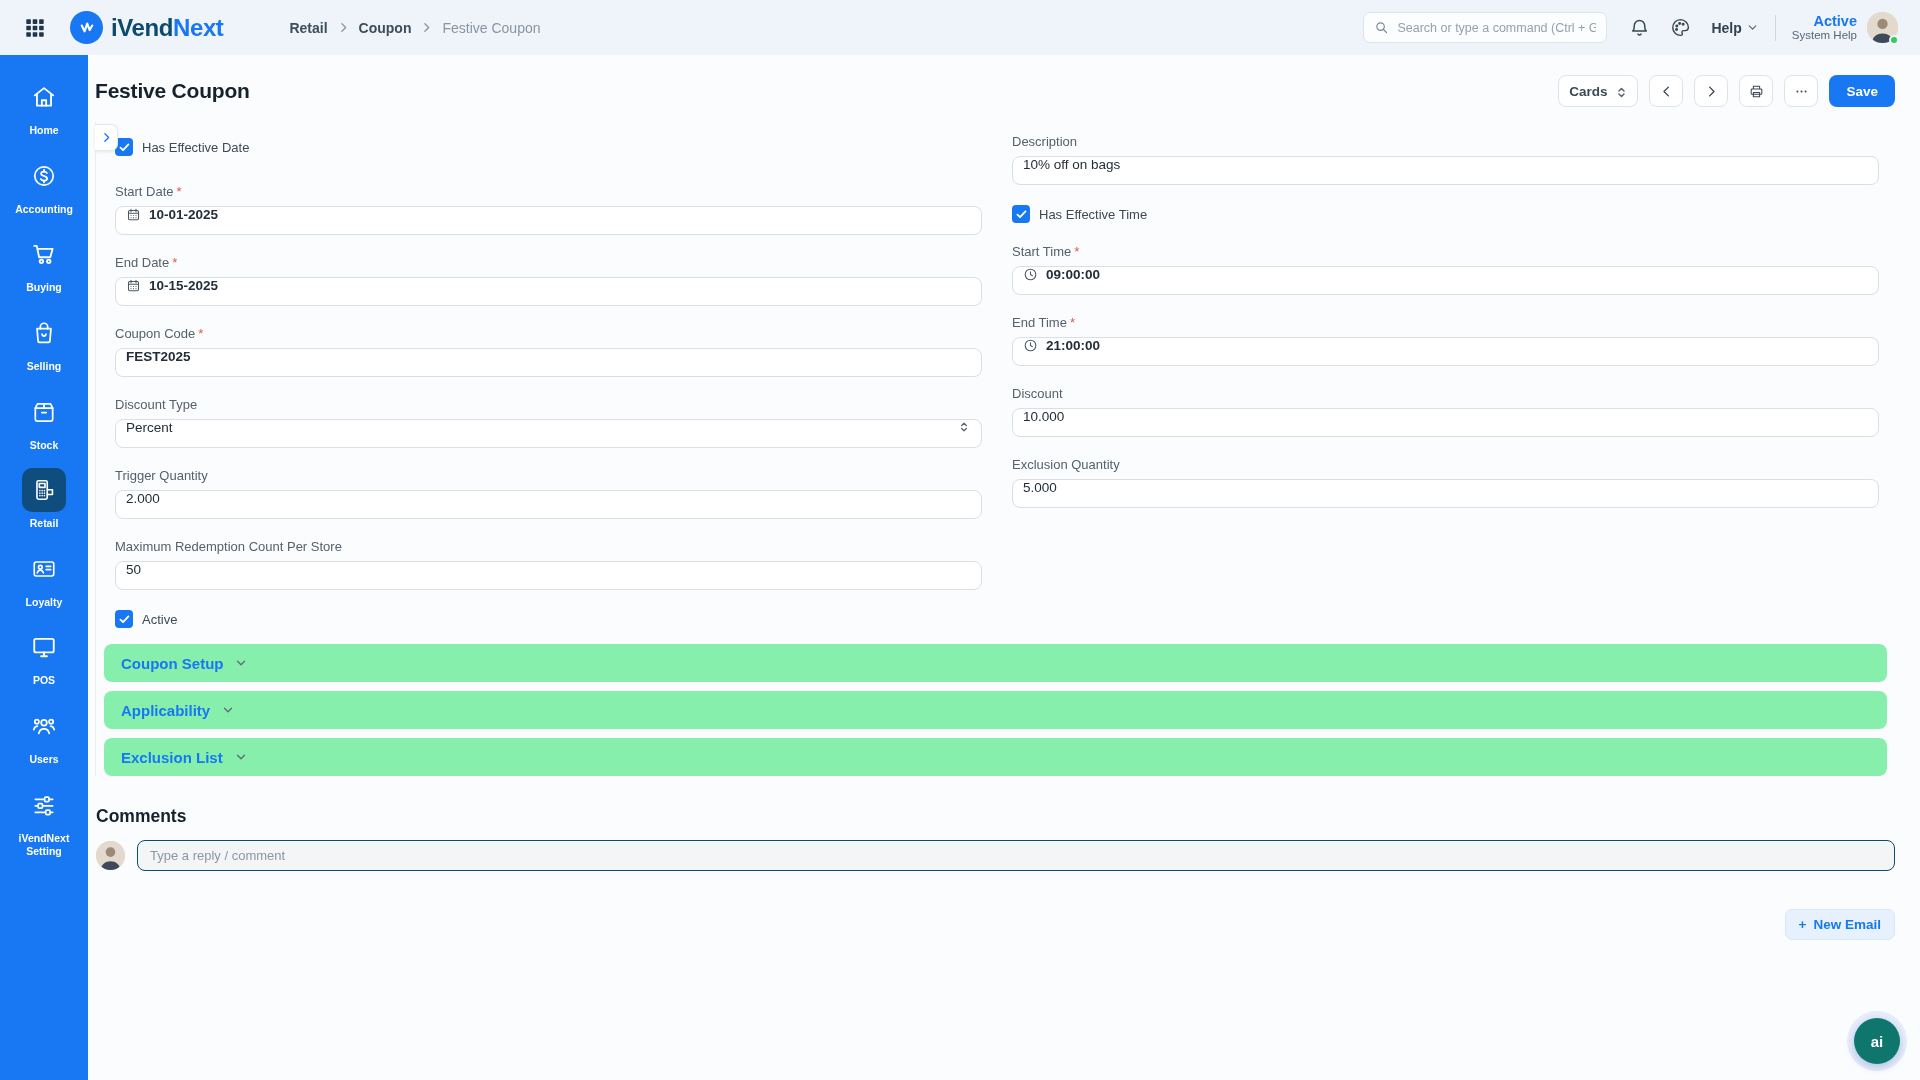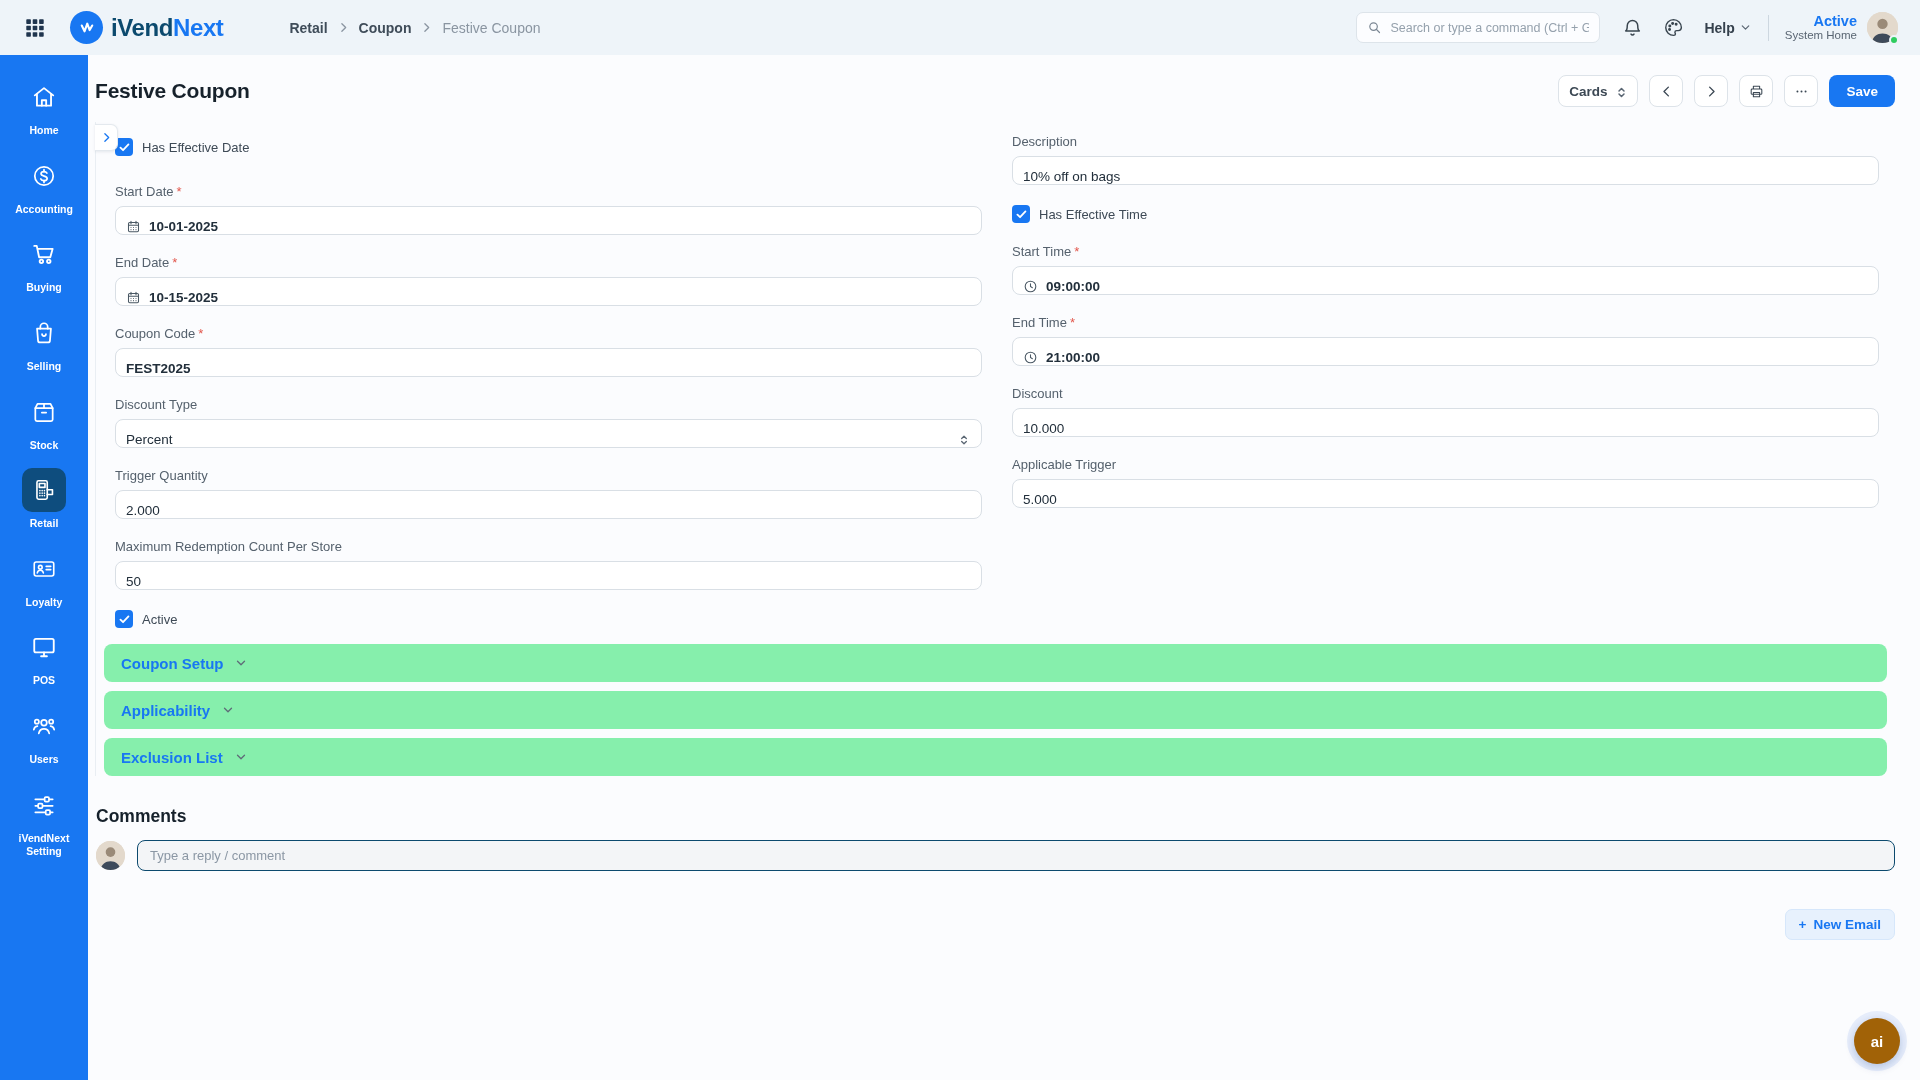--- a/index.html
+++ b/index.html
@@ -108,21 +108,21 @@
   .collapse-tab svg { width:13px; height:13px; color:#1877f2; }
   .fields {
     display:grid; grid-template-columns:1fr 1fr; column-gap:30px;
     padding:12px 16px 4px 19px;
   }
   .field { margin-bottom:20px; }
   .flabel { font-size:13px; color:#55616d; margin-bottom:7px; }
   .req { color:#e2574c; margin-left:3px; }
   .ibox {
     height:29px; background:#fff; border:1px solid #d9dfe5; border-radius:8px;
-    display:flex; align-items:flex-end; gap:8px; padding:0 10px;
+    display:flex; align-items:flex-start; gap:8px; padding:0 10px;
   }
   .ibox .fic { width:15px; height:15px; color:#4a5864; flex:none; }
   .ibox input {
     border:none; outline:none; background:transparent; width:100%;
     font-size:13.5px; color:#222f3b; font-family:inherit;
   }
   .ibox input.bold { font-weight:700; }
   .ibox .updown { width:14px; height:14px; color:#5a6673; flex:none; cursor:pointer; }
   .cb-row { display:flex; align-items:center; gap:9px; }
   .cb-row .cb {
@@ -160,21 +160,21 @@
 
   
   .email-row { display:flex; justify-content:flex-end; margin-top:38px; }
   .new-email-btn {
     background:#e7f1fd; border:1px solid #d6e7fb; color:#1877f2; border-radius:7px;
     font-size:13.5px; font-weight:600; padding:7px 13px; cursor:pointer;
     display:flex; align-items:center; gap:7px; font-family:inherit;
   }
   .ai-fab {
     position:fixed; right:20px; bottom:16px; width:46px; height:46px; border-radius:50%;
-    background:#a16207; border:none; color:#fff; font-size:15px; font-weight:800;
+    background:#0f766e; border:none; color:#fff; font-size:15px; font-weight:800;
     cursor:pointer; box-shadow:0 0 0 7px rgba(46,111,224,0.10), 0 3px 8px rgba(20,60,130,0.25);
     font-family:inherit;
   }
 </style>
 </head>
 <body>
 
 <div class="header">
   <span class="grid-btn">
     <svg viewBox="0 0 24 24" fill="currentColor">
@@ -237,21 +237,21 @@
     </span>
     <div class="help">
       <span class="help-label">Help</span>
       <svg viewBox="0 0 24 24" fill="none" stroke="currentColor" stroke-width="2.2" stroke-linecap="round" stroke-linejoin="round">
           <path d="M6 9l6 6 6-6"></path>
         </svg>
     </div>
     <div class="vdiv"></div>
     <div class="userblock">
       <div class="user-role">Active</div>
-      <div class="user-name">System Home</div>
+      <div class="user-name">System Help</div>
     </div>
     <div class="avatar-wrap">
       <span class="avatar">
         <svg viewBox="0 0 24 24">
             <rect width="24" height="24" fill="#e3d9cc"></rect>
             <circle cx="12" cy="9.2" r="4" fill="#9a8a78"></circle>
             <path d="M3.5 24c1-5 4.3-7.3 8.5-7.3s7.5 2.3 8.5 7.3z" fill="#3e4a5a"></path>
           </svg>
       </span>
       <span class="status-dot"></span>
@@ -546,21 +546,21 @@
         </div>
 
         <div class="field">
           <div class="flabel"><span>Discount</span></div>
           <div class="ibox">
             <input value="10.000" style="">
           </div>
         </div>
 
         <div class="field">
-          <div class="flabel"><span>Applicable Trigger</span></div>
+          <div class="flabel"><span>Exclusion Quantity</span></div>
           <div class="ibox">
             <input value="5.000" style="">
           </div>
         </div>
       </div>
     </div>
 
     <div class="bars">
       <div class="bar">
         <span class="bar-title">Coupon Setup</span>

